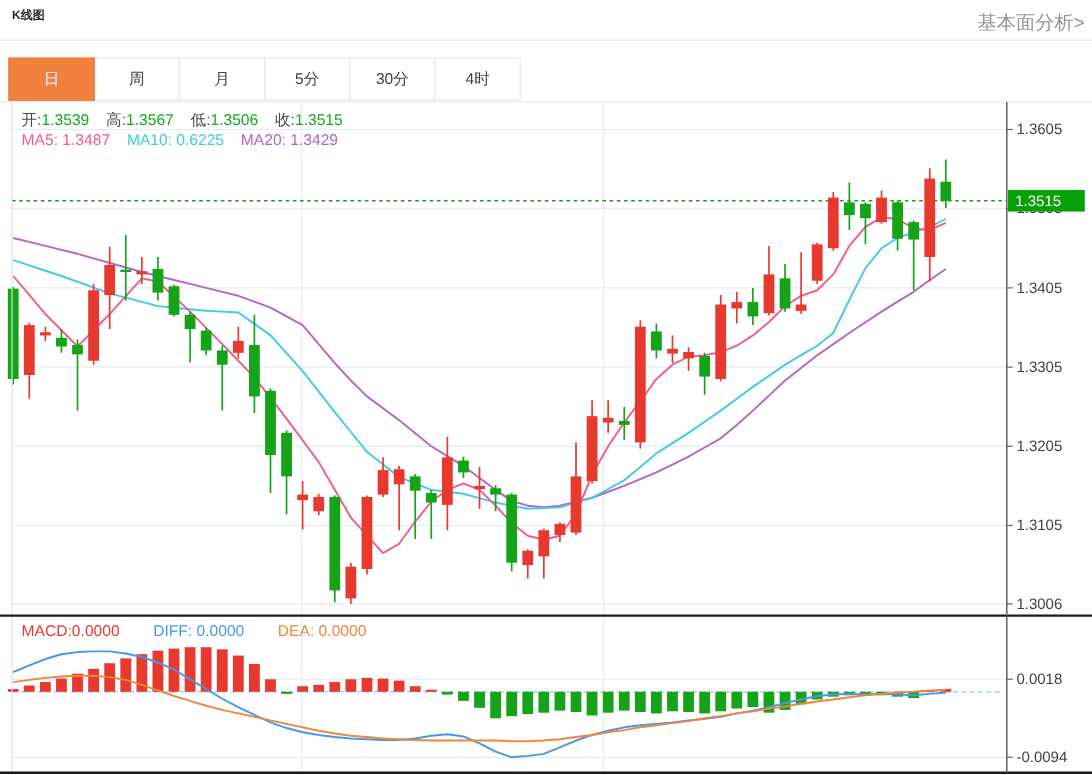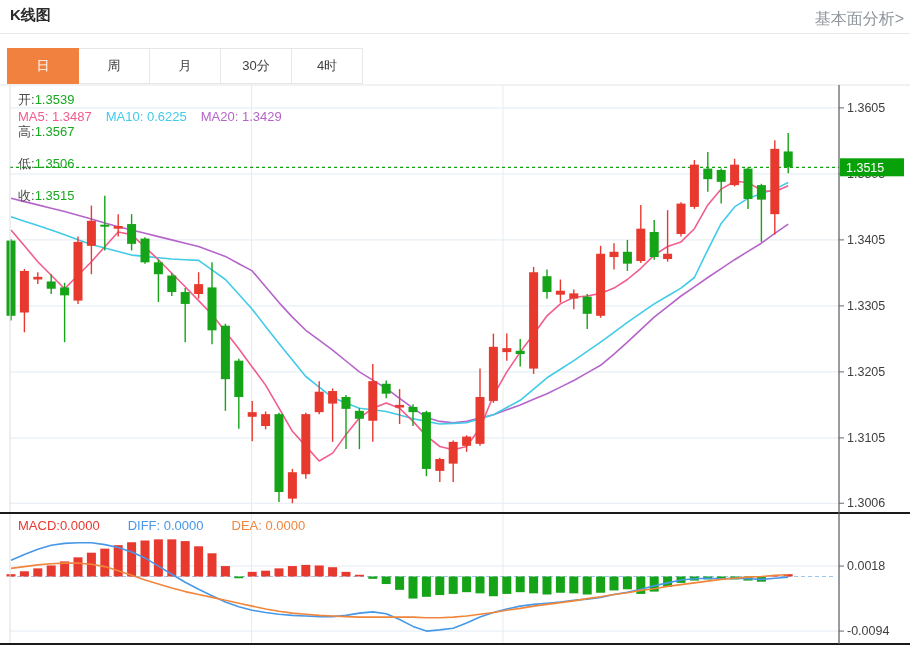--- a/index.html
+++ b/index.html
@@ -1,18 +1,18 @@
 <!DOCTYPE html>
 <html><head>
 <meta charset="utf-8">
 <style>
   html,body{margin:0;padding:0;background:#fff;}
   #app{position:relative;width:910px;height:646px;background:#fff;
        font-family:"Liberation Sans",sans-serif;overflow:hidden;}
-  .page-title{position:absolute;left:10px;top:6px;font-size:15px;font-weight:bold;color:#2b2b2b;}
+  .page-title{position:absolute;left:10px;top:6px;font-size:10px;font-weight:bold;color:#2b2b2b;}
   .top-link{position:absolute;right:6px;top:9px;font-size:16px;color:#8f959b;cursor:pointer;text-decoration:none;}
   .title-divider{position:absolute;left:0;top:33px;width:910px;height:1px;background:#e8e8e8;}
   .tabbar{position:absolute;left:8px;top:48px;display:flex;}
   .tab{width:70px;height:34px;line-height:34px;text-align:center;font-size:13px;color:#404040;
        background:#fff;border:1px solid #e7e7e7;margin-left:-1px;cursor:pointer;box-sizing:content-box;}
   .tab.active{background:#f0813f;border-color:#f0813f;color:#fff;position:relative;z-index:2;}
   .legend-row{position:absolute;left:18px;display:flex;gap:14px;font-size:13px;z-index:5;white-space:nowrap;}
   .legend-row .lbl{color:#4c4c4c;}
   .ohlc-val{color:#17a81f;}
   .chart-svg{position:absolute;left:0;top:0;}
@@ -22,25 +22,26 @@
 
 <div id="app">
   <div class="page-title">K线图</div>
   <a class="top-link">基本面分析&gt;</a>
   <div class="title-divider"></div>
 
   <div class="tabbar" id="tabbar">
       <div class="tab active">日</div>
       <div class="tab">周</div>
       <div class="tab">月</div>
+      <div class="tab">5分</div>
       <div class="tab">30分</div>
       <div class="tab">4时</div>
     </div>
 
-  <div class="legend-row" style="top:91px;flex-direction:column;">
+  <div class="legend-row" style="top:91px;">
     <span><span class="lbl">开:</span><span class="ohlc-val">1.3539</span></span>
     <span><span class="lbl">高:</span><span class="ohlc-val">1.3567</span></span>
     <span><span class="lbl">低:</span><span class="ohlc-val">1.3506</span></span>
     <span><span class="lbl">收:</span><span class="ohlc-val">1.3515</span></span>
   </div>
 
   <div class="legend-row" style="top:109px;">
     <span style="color:#f25c8c;"><span>MA5:</span> <span>1.3487</span></span>
     <span style="color:#41cbe8;"><span>MA10:</span> <span>0.6225</span></span>
     <span style="color:#b565c9;"><span>MA20:</span> <span>1.3429</span></span>

